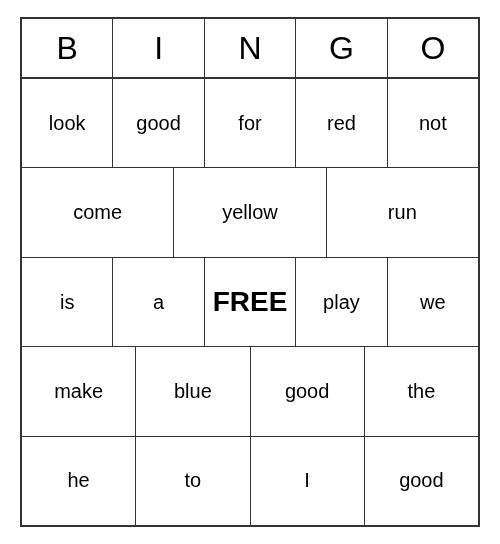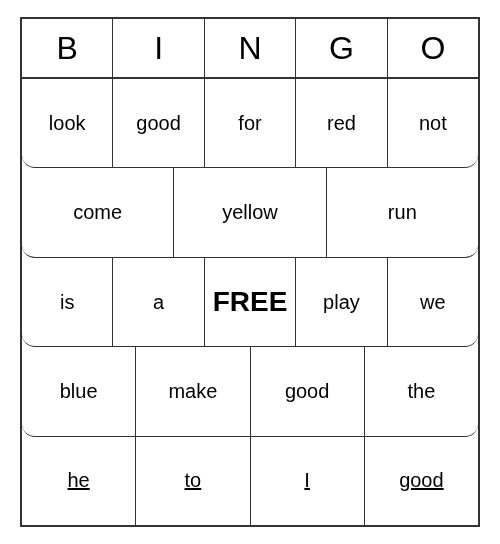--- a/index.html
+++ b/index.html
@@ -43,25 +43,23 @@
     }
     .bingo-body {
       display: flex;
       flex-direction: column;
       flex: 1;
     }
     .bingo-row {
       display: flex;
       flex: 1;
       border-bottom: 1px solid #333;
-      border-radius: 13px;
     }
     .bingo-row:last-child {
       border-bottom: none;
-      text-decoration: underline;
     }
     .bingo-cell {
       flex: 1;
       display: flex;
       align-items: center;
       justify-content: center;
       border-right: 1px solid #333;
       font-size: 20px;
       text-align: center;
       padding: 4px;
@@ -99,22 +97,22 @@
         <div class="bingo-cell">run</div>
       </div>
       <div class="bingo-row">
         <div class="bingo-cell">is</div>
         <div class="bingo-cell">a</div>
         <div class="bingo-cell free-cell">FREE</div>
         <div class="bingo-cell">play</div>
         <div class="bingo-cell">we</div>
       </div>
       <div class="bingo-row">
+        <div class="bingo-cell">make</div>
         <div class="bingo-cell">blue</div>
-        <div class="bingo-cell">make</div>
         <div class="bingo-cell">good</div>
         <div class="bingo-cell">the</div>
       </div>
       <div class="bingo-row">
         <div class="bingo-cell">he</div>
         <div class="bingo-cell">to</div>
         <div class="bingo-cell">I</div>
         <div class="bingo-cell">good</div>
       </div>
     </div>

